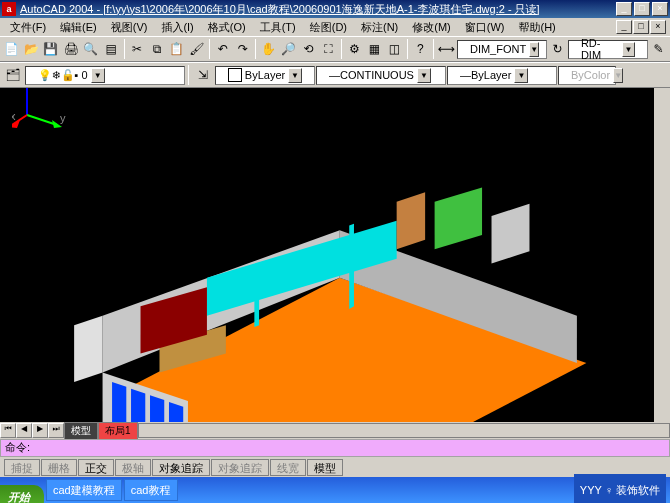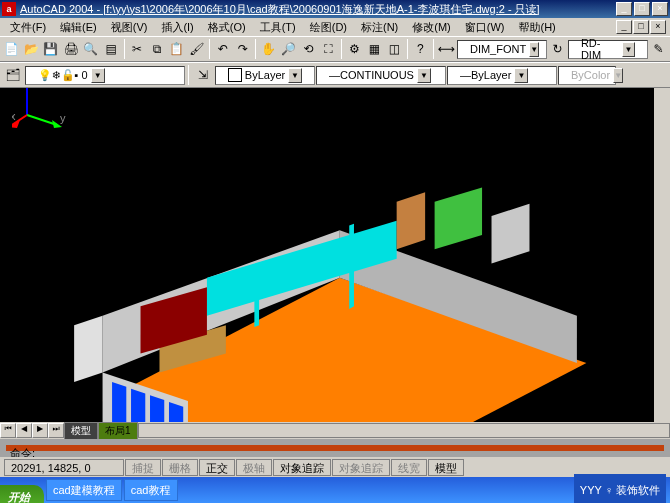--- a/index.html
+++ b/index.html
@@ -17,23 +17,23 @@
 .sep { width:1px; height:20px; background:#808080; border-right:1px solid #fff; margin:0 2px; }
 .combo { height:19px; background:#fff; border:1px solid #808080; border-top-color:#404040; border-left-color:#404040; display:inline-flex; align-items:center; padding:0 12px; font-size:11px; }
 .combo .arrow { width:14px; height:15px; background:#d4d0c8; border:1px solid #fff; border-right-color:#404040; border-bottom-color:#404040; margin-left:3px; text-align:center; font-size:8px; line-height:13px; }
 .swatch { width:14px; height:14px; background:#fff; border:1px solid #000; margin-right:3px; }
 .viewport { flex:1; background:#000; position:relative; overflow:hidden; }
 .viewport svg { width:100%; height:100%; }
 .ucs { position:absolute; bottom:18px; left:12px; }
 .scroll-v { position:absolute; right:0; top:0; bottom:17px; width:16px; background:#d4d0c8; }
 .scroll-h { position:absolute; left:0; right:0; bottom:0; height:17px; background:#d4d0c8; display:flex; align-items:center; }
 .scroll-h .navbtn { width:16px; height:15px; background:#d4d0c8; border:1px solid #fff; border-right-color:#808080; border-bottom-color:#808080; text-align:center; font-size:8px; cursor:pointer; }
-.tab { padding:1px 6px; background:#4d7c0f; border:1px solid #808080; font-size:10px; cursor:pointer; }
+.tab { padding:1px 6px; background:#ef4444; border:1px solid #808080; font-size:10px; cursor:pointer; }
 .tab.active { background:#404040; color:#fff; }
-.cmdline { height:18px; background:#c2410c; border:6px solid #a3a3a3; padding:1px 4px; display:flex; align-items:flex-start; }
+.cmdline { height:18px; background:#f0abfc; border:1px solid #a3a3a3; padding:1px 4px; display:flex; align-items:flex-end; }
 .statusbar { height:20px; background:#d4d0c8; display:flex; align-items:center; padding:0 4px; gap:1px; }
 .statpanel { padding:1px 6px; border:1px solid #808080; background:#d4d0c8; height:17px; line-height:14px; }
 .statpanel.on { color:#000; }
 .statpanel.off { color:#808080; }
 .taskbar { height:26px; background:linear-gradient(#245edb,#3d92ff); display:flex; align-items:center; gap:2px; padding-right:4px; }
 .startbtn { height:26px; padding:0 14px 0 8px; background:linear-gradient(#3c8b17,#57b22a); color:#fff; font-weight:bold; font-style:italic; display:flex; align-items:center; border-radius:0 10px 10px 0; cursor:pointer;margin-top:15px; }
 .taskbtn { height:22px; padding:0 6px; background:#3d92ff; color:#fff; border:1px solid #2a6fd4; display:flex; align-items:center; font-size:10px; cursor:pointer; white-space:nowrap; overflow:hidden; max-width:90px; }
 .tray { margin-left:auto; height:32px; background:#1b4fbb; padding:10px 6px; display:flex; align-items:center; gap:4px; color:#fff; font-size:10px; }
 </style>
 </head>
@@ -185,21 +185,20 @@
     <div class="tab">布局1</div>
     <div style="flex:1;background:#d4d0c8;height:15px;border:1px solid #808080"></div>
   </div>
 </div>
 
 <div class="cmdline">
   <span>命令:</span>
 </div>
 
 <div class="statusbar">
-  <span class="statpanel" style="min-width:120px">20291, 14825, 0</span>
   <span class="statpanel off">捕捉</span>
   <span class="statpanel off">栅格</span>
   <span class="statpanel on">正交</span>
   <span class="statpanel off">极轴</span>
   <span class="statpanel on">对象追踪</span>
   <span class="statpanel off">对象追踪</span>
   <span class="statpanel off">线宽</span>
   <span class="statpanel on">模型</span>
 </div>
 

